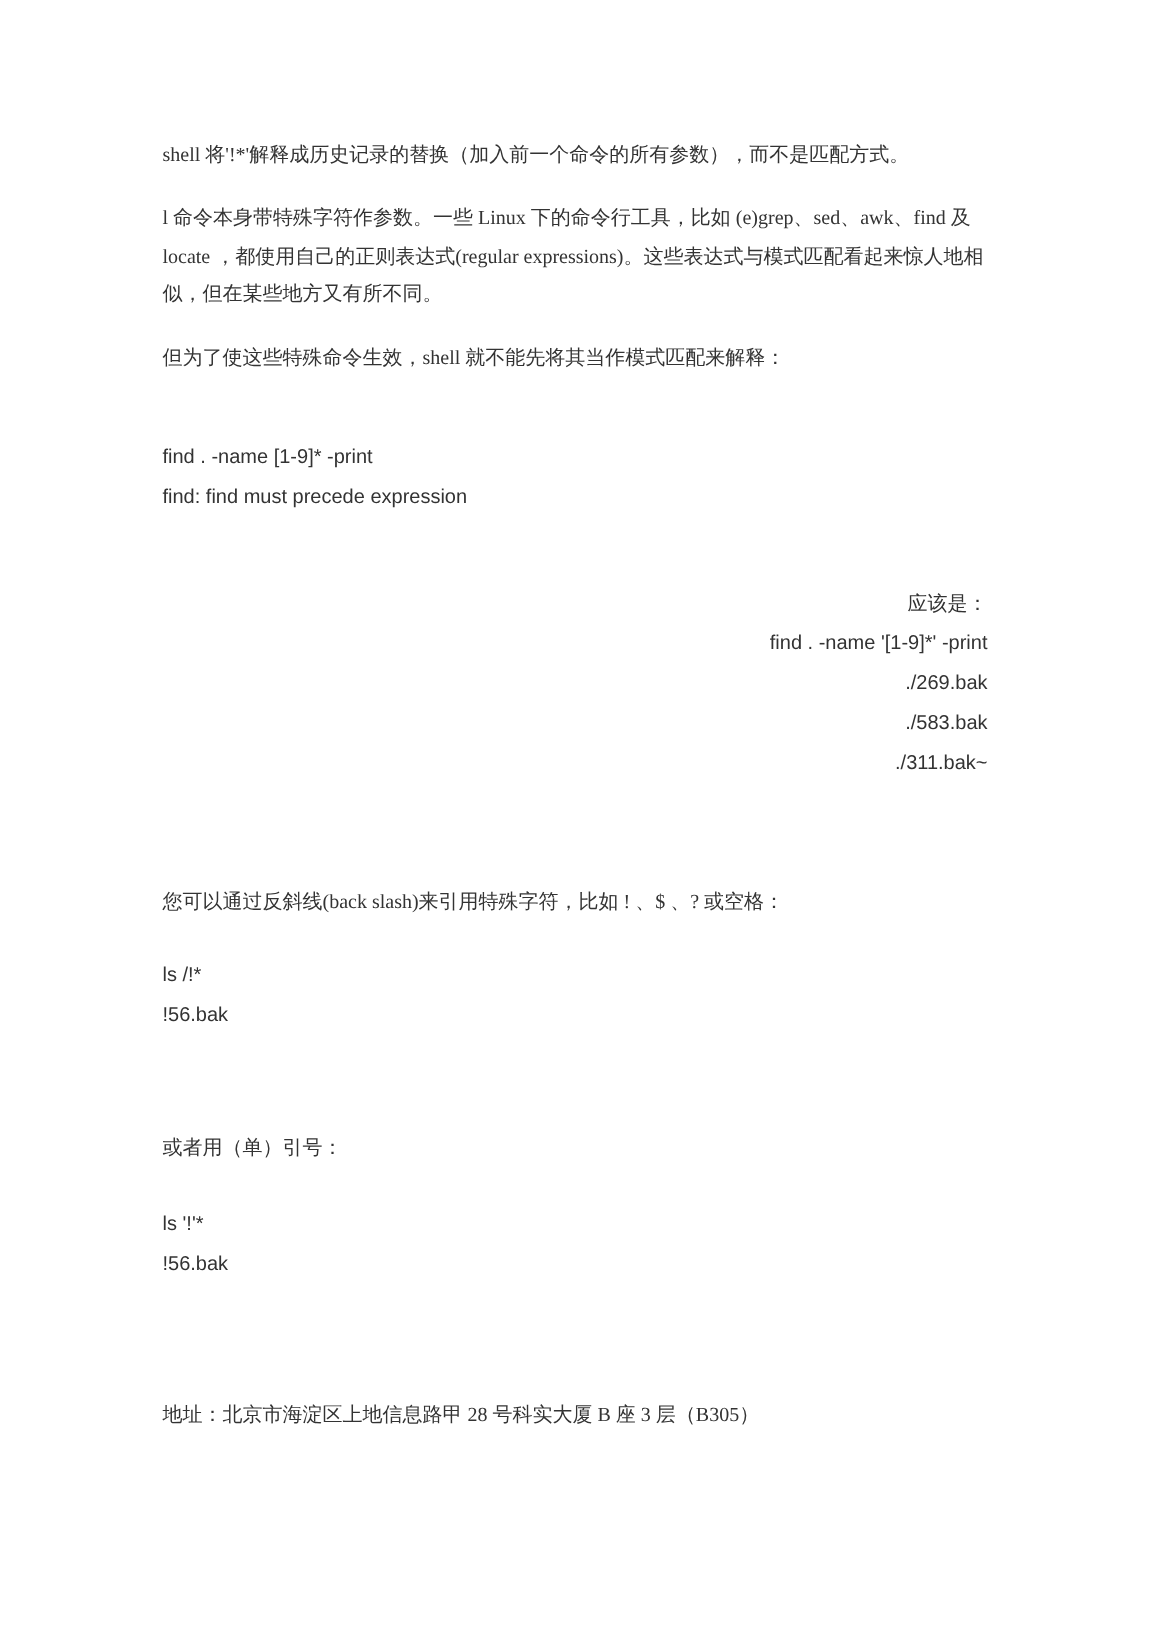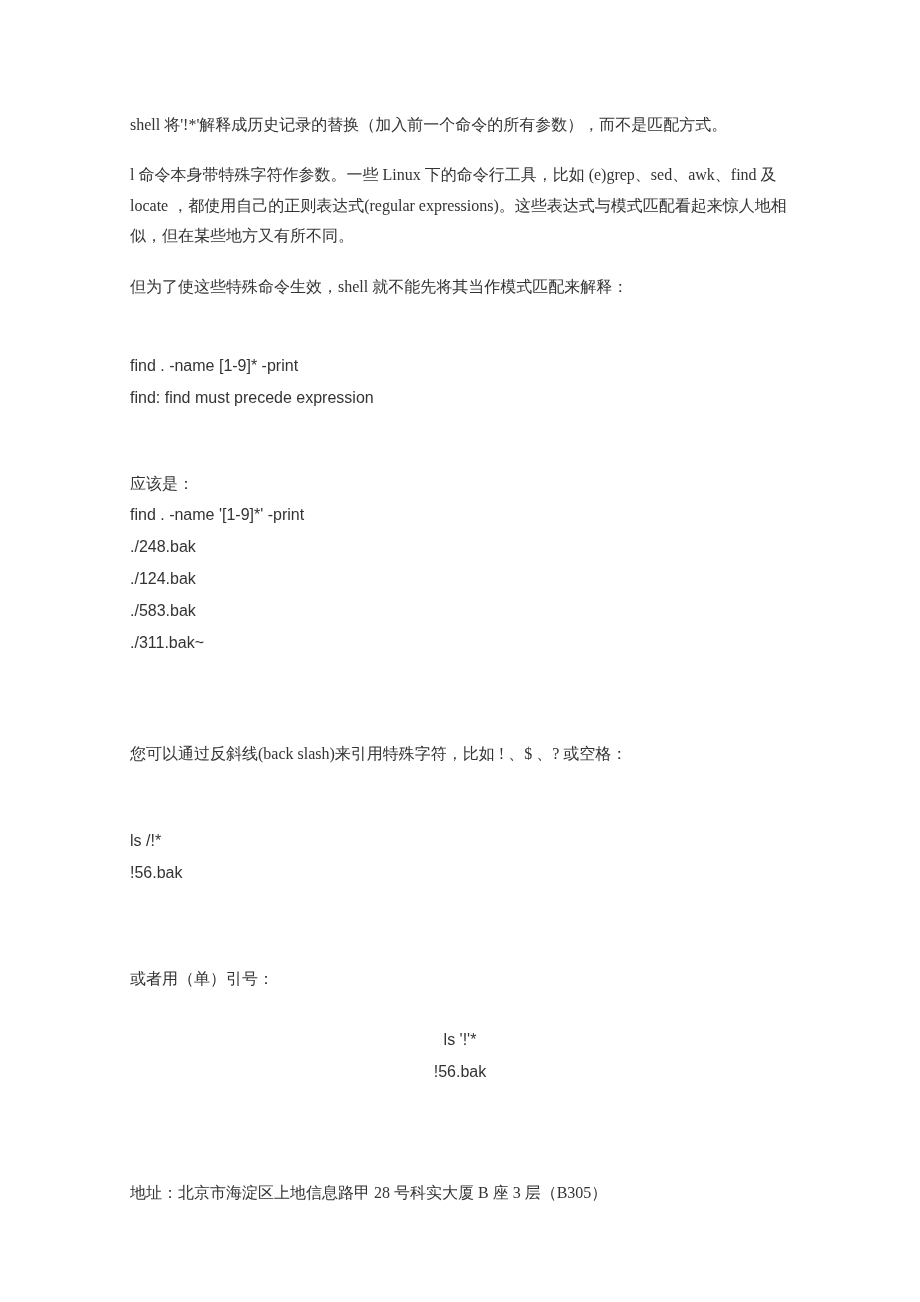--- a/index.html
+++ b/index.html
@@ -21,20 +21,21 @@
       margin-bottom: 8px;
     }
     .code-block {
       margin-top: 30px;
       margin-bottom: 30px;
       font-family: "Arial", sans-serif;
       line-height: 2.0;
     }
     .section-gap {
       margin-top: 40px;
+      text-align: right;
     }
     .footer {
       margin-top: 60px;
       line-height: 1.9;
     }
     .mixed-font {
       font-family: "SimSun", "宋体", serif;
     }
     .latin {
       font-family: "Arial", sans-serif;
@@ -51,36 +52,35 @@
 
 <div class="code-block" style="margin-top:48px;">
   <div>find . -name [1-9]* -print</div>
   <div>find: find must precede expression</div>
 </div>
 
 <div class="section-gap" style="margin-top:55px;">
   <div class="mixed-font">应该是：</div>
   <div class="latin" style="line-height:2.0;">
     <div>find . -name '[1-9]*' -print</div>
-    <div>./248.bak</div>
-    <div>./124.bak</div>
+    <div>./269.bak</div>
     <div>./583.bak</div>
     <div>./311.bak~</div>
   </div>
 </div>
 
 <div class="paragraph mixed-font" style="margin-top:80px;">您可以通过反斜线(back slash)来引用特殊字符，比如 ! 、$ 、? 或空格：</div>
 
-<div class="code-block latin" style="margin-top:55px;">
+<div class="code-block latin" style="margin-top:27px;">
   <div>ls /!*</div>
   <div>!56.bak</div>
 </div>
 
 <div class="paragraph mixed-font" style="margin-top:75px;">或者用（单）引号：</div>
 
-<div class="code-block latin" style="text-align:center;">
+<div class="code-block latin" style="">
   <div>ls '!'*</div>
   <div>!56.bak</div>
 </div>
 
 <div class="footer mixed-font" style="margin-top:90px;">
   <div>地址：北京市海淀区上地信息路甲 28 号科实大厦 B 座 3 层（B305）</div>
 </div>
 
 </body></html>

